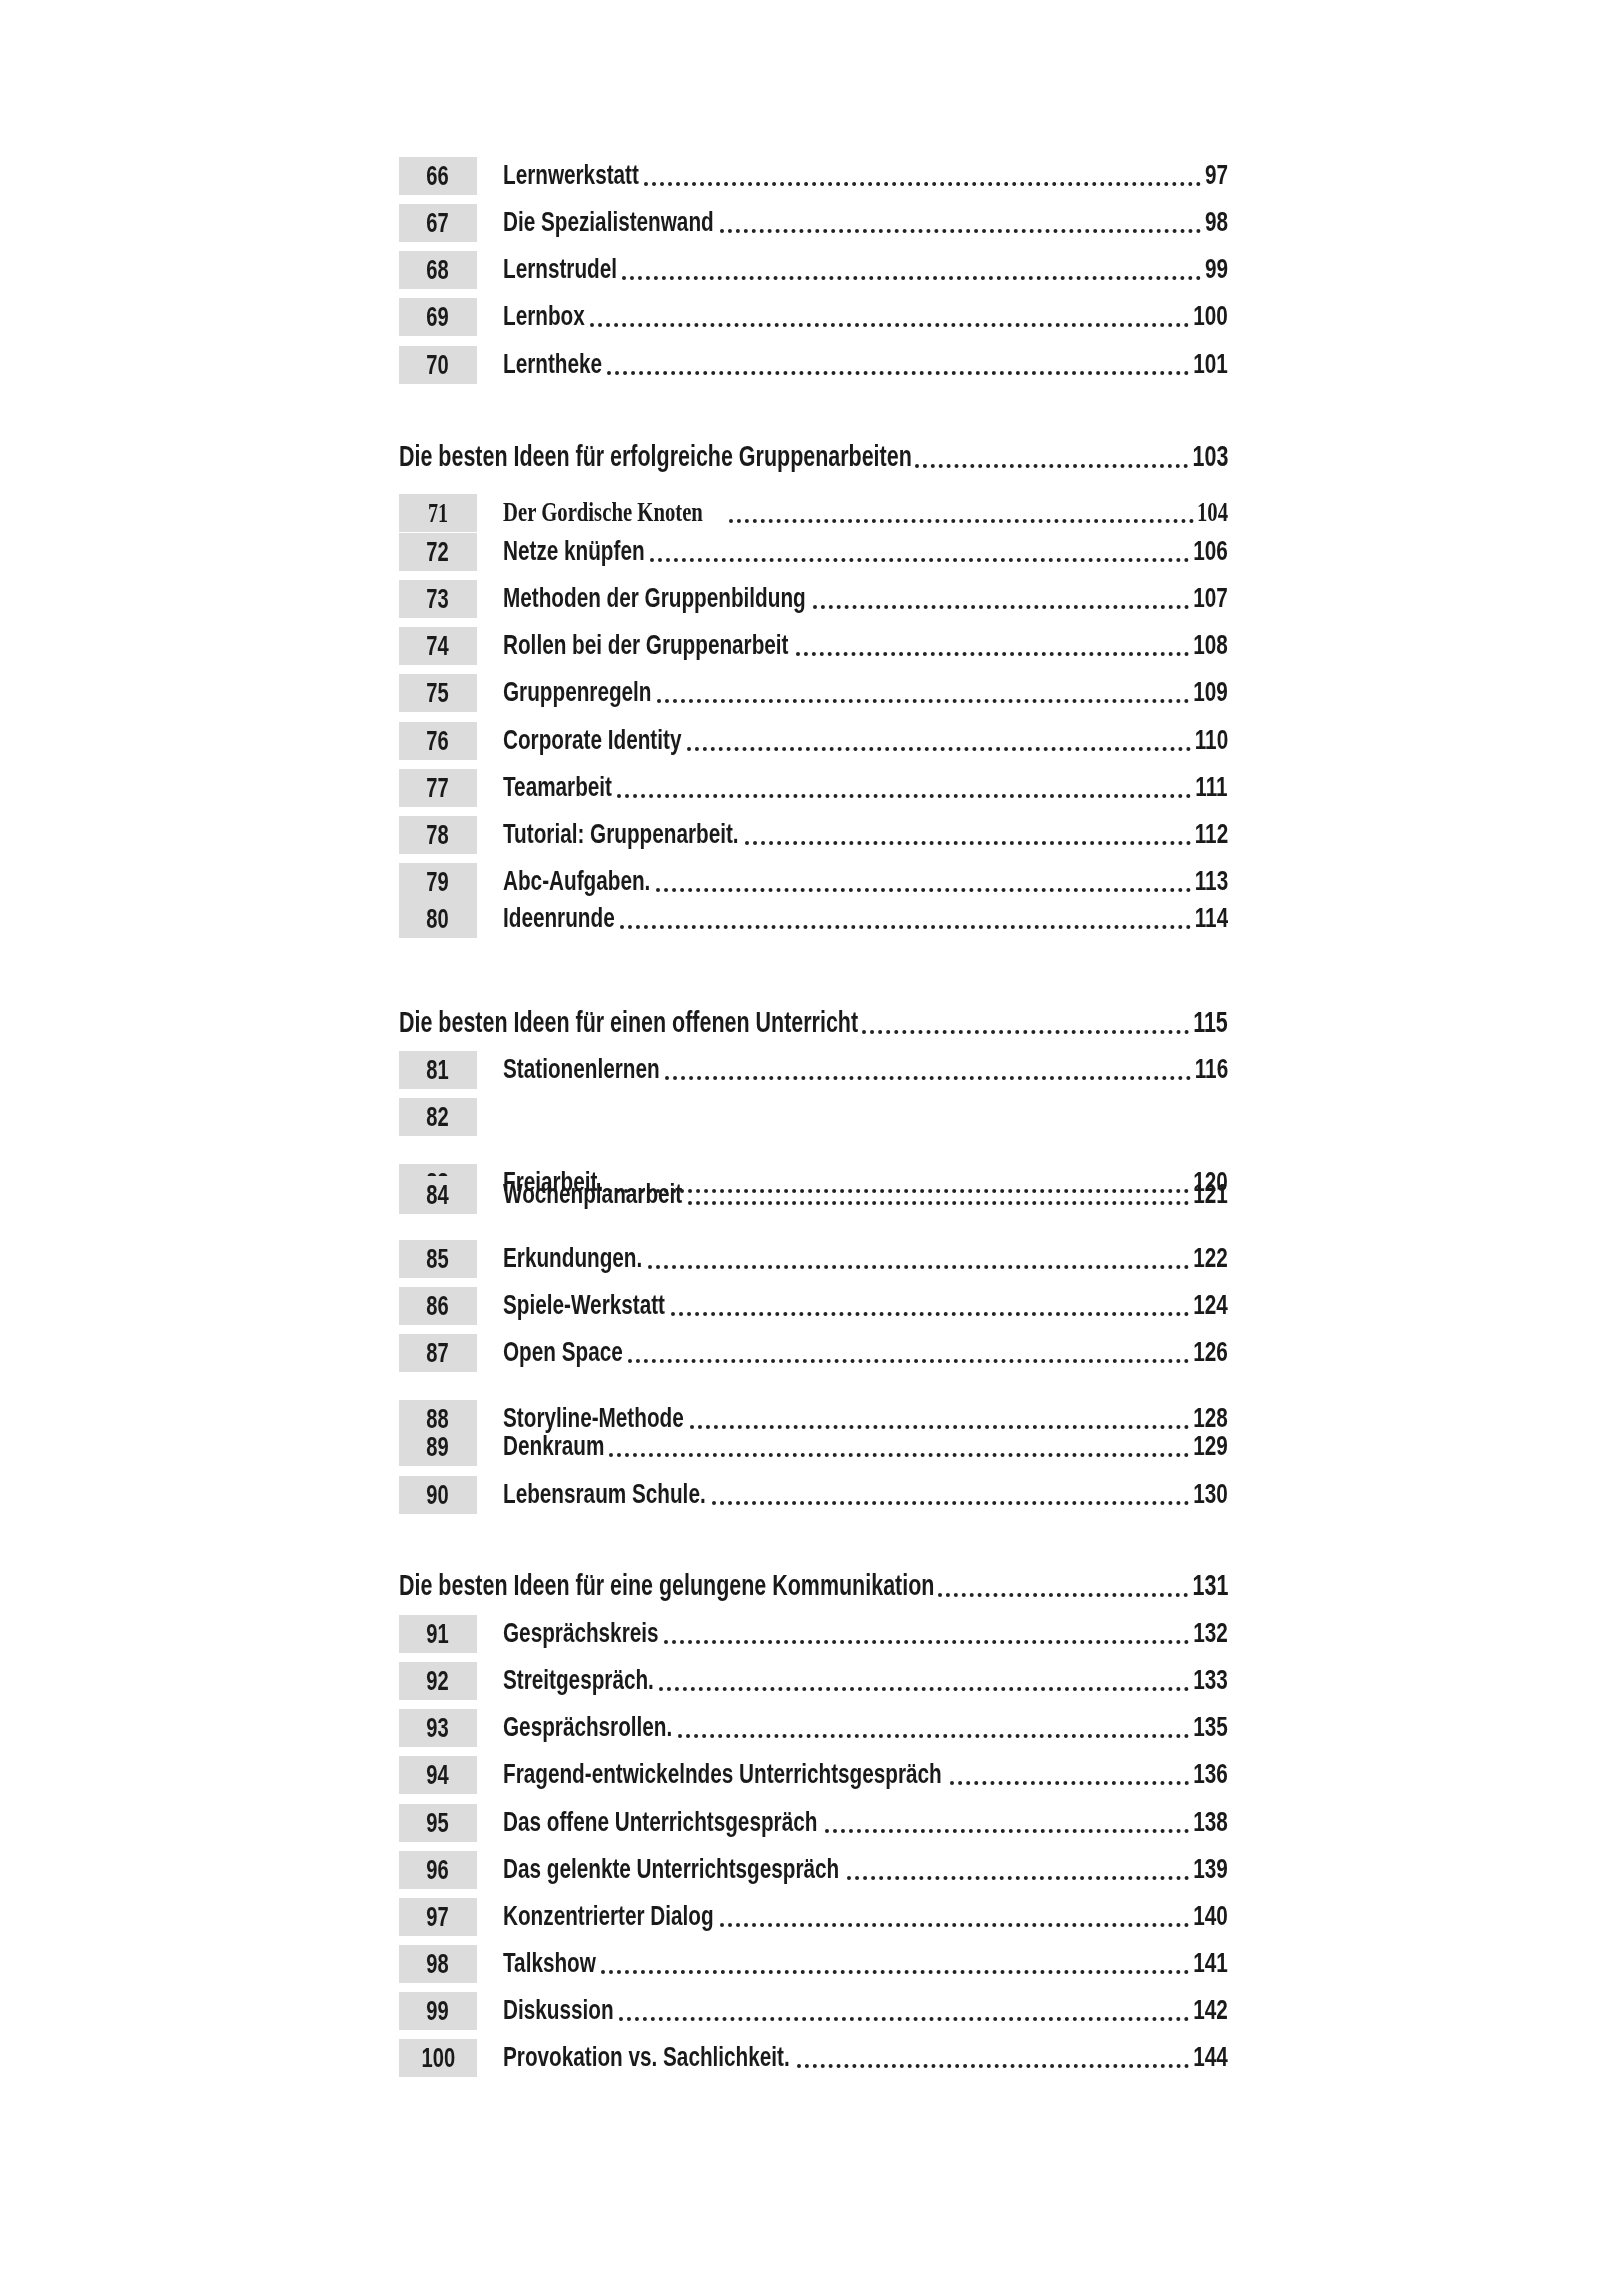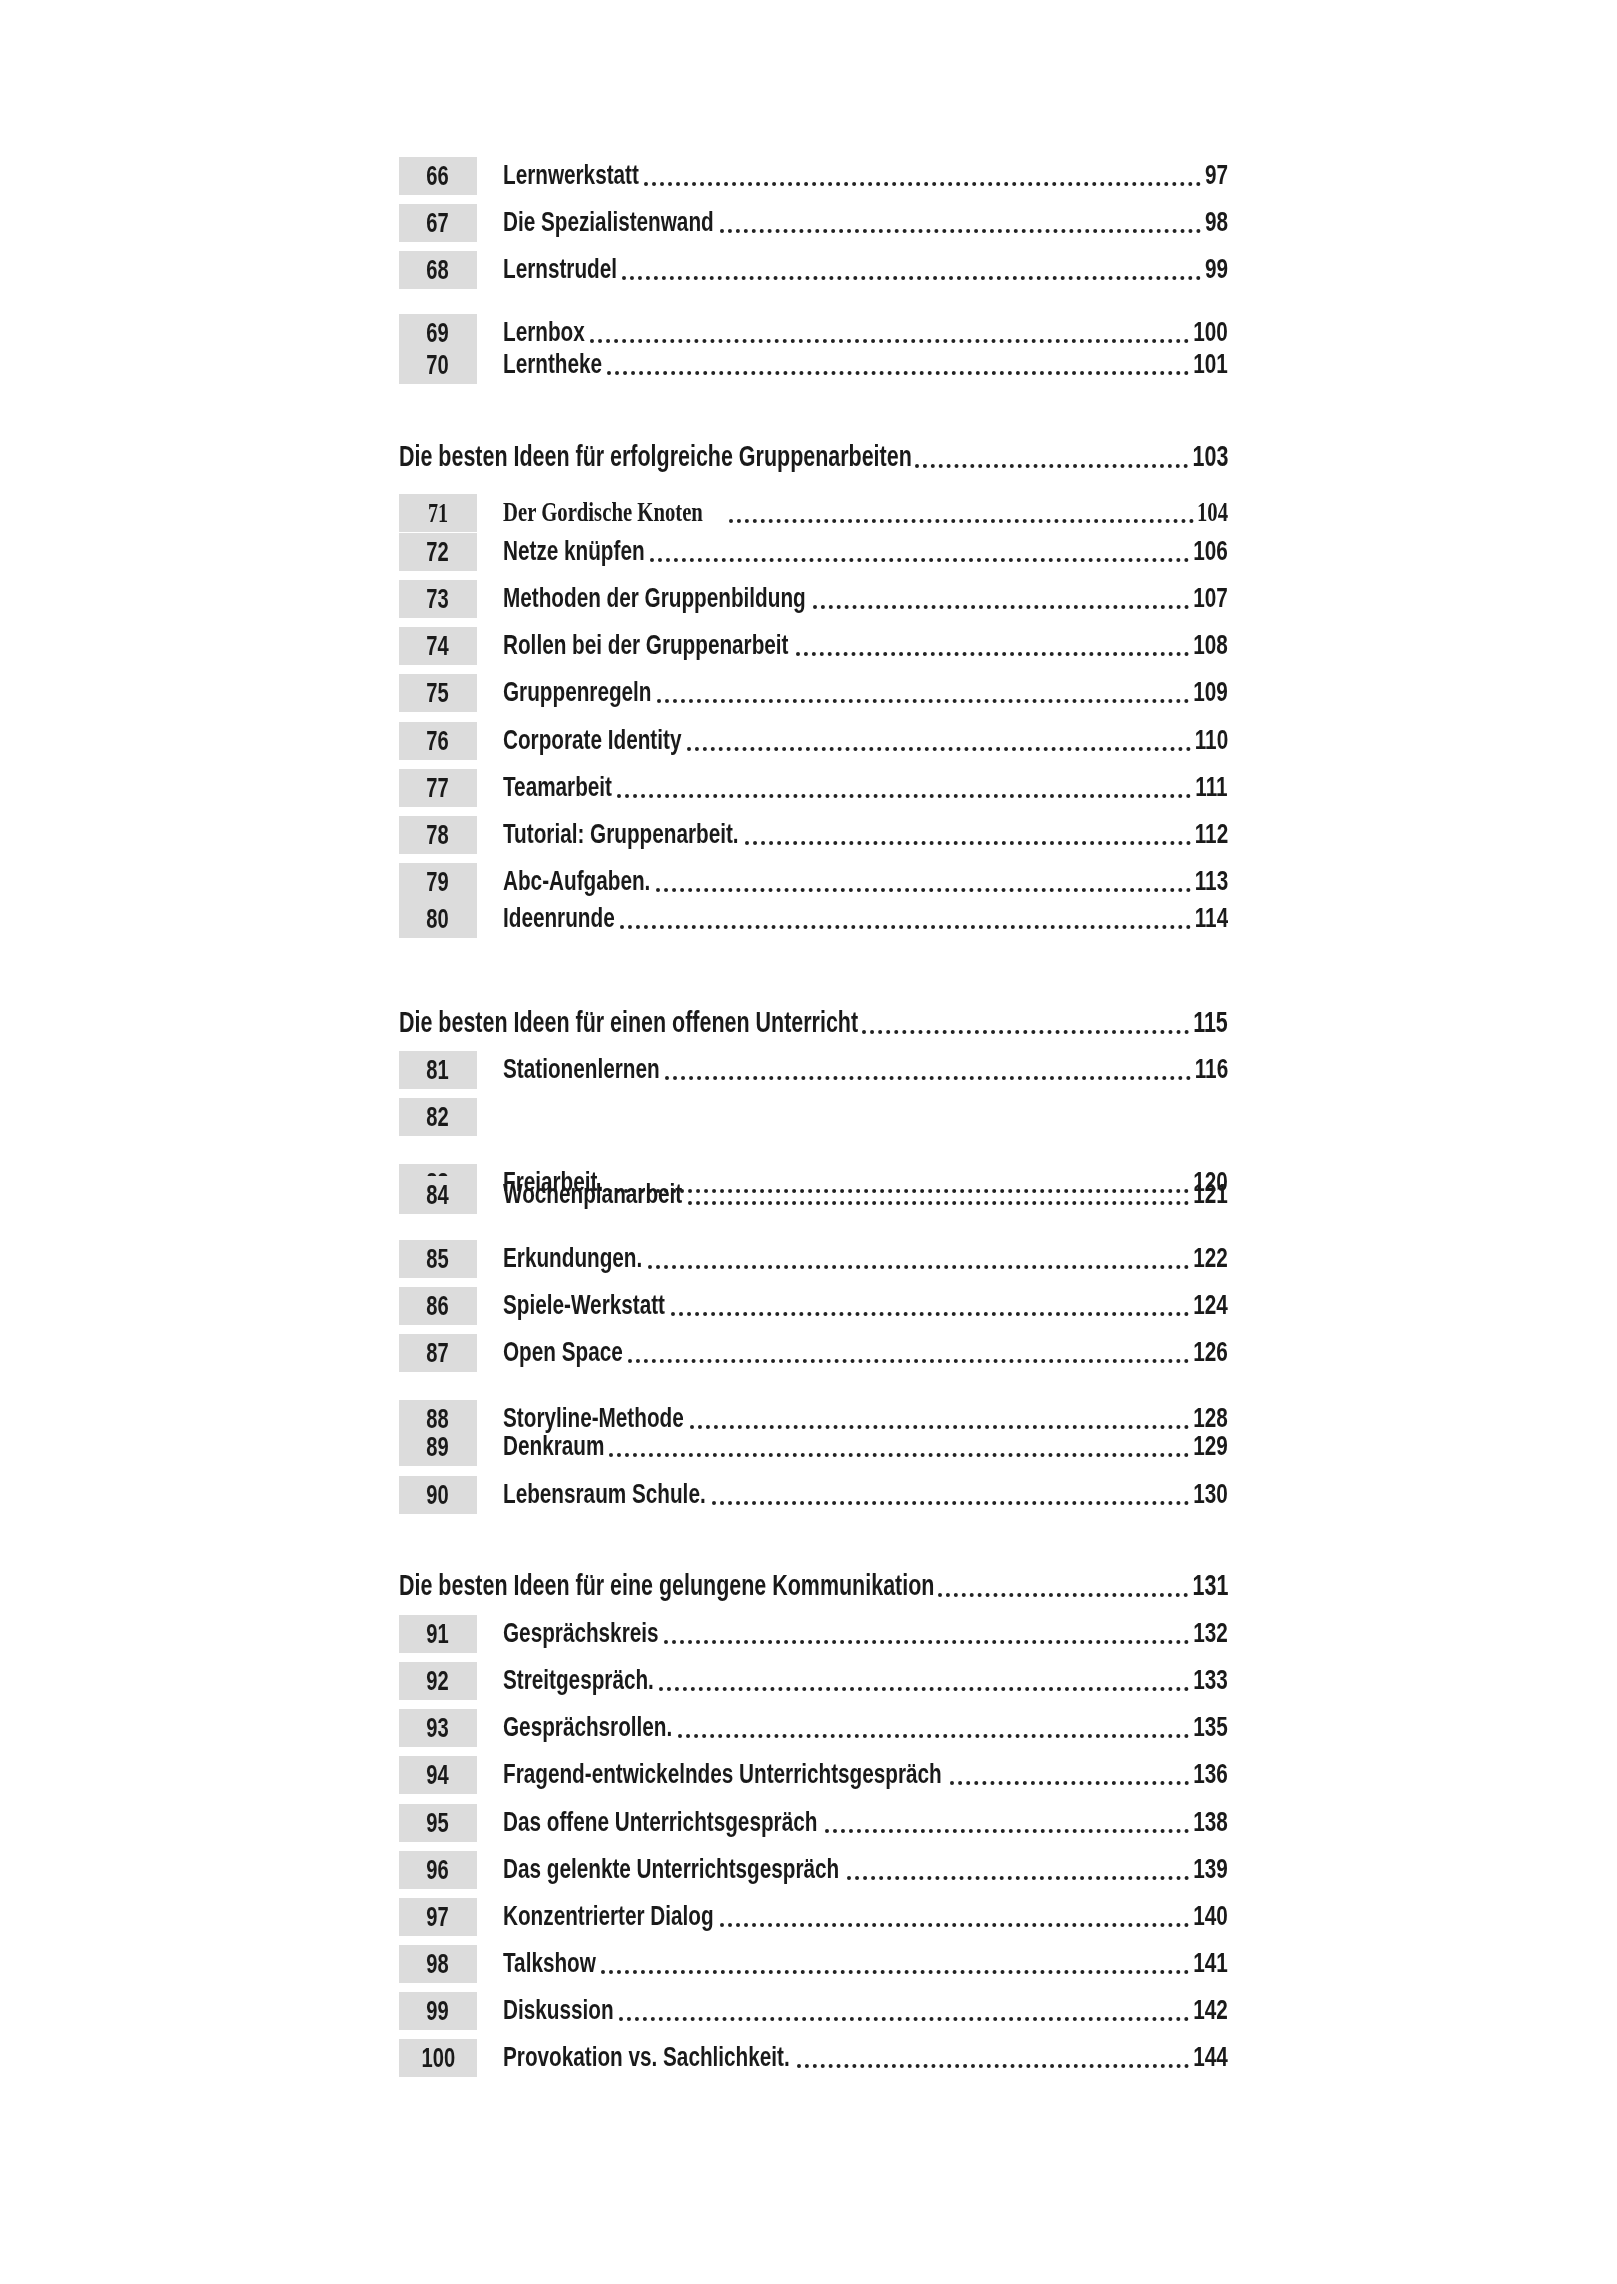--- a/index.html
+++ b/index.html
@@ -45,21 +45,21 @@
   <div class="row" style="top:251px;">
     <div class="numwrap">
         <span class="numtxt">68</span>
       </div>
     <div class="entry">
         <span class="titlebox" style="width: 115px;"><span class="title">Lernstrudel</span></span>
         <span class="dots"></span>
         <span class="page" style="margin-left: -8.4px;">99</span>
       </div>
   </div>
-  <div class="row" style="top:314px;text-align:right;">
+  <div class="row" style="top:298px;text-align:right;">
     <div class="numwrap">
         <span class="numtxt">69</span>
       </div>
     <div class="entry">
         <span class="titlebox" style="width: 83px;"><span class="title">Lernbox</span></span>
         <span class="dots"></span>
         <span class="page" style="margin-left: -12.2px;">100</span>
       </div>
   </div>
   <div class="row" style="top:346px;">

